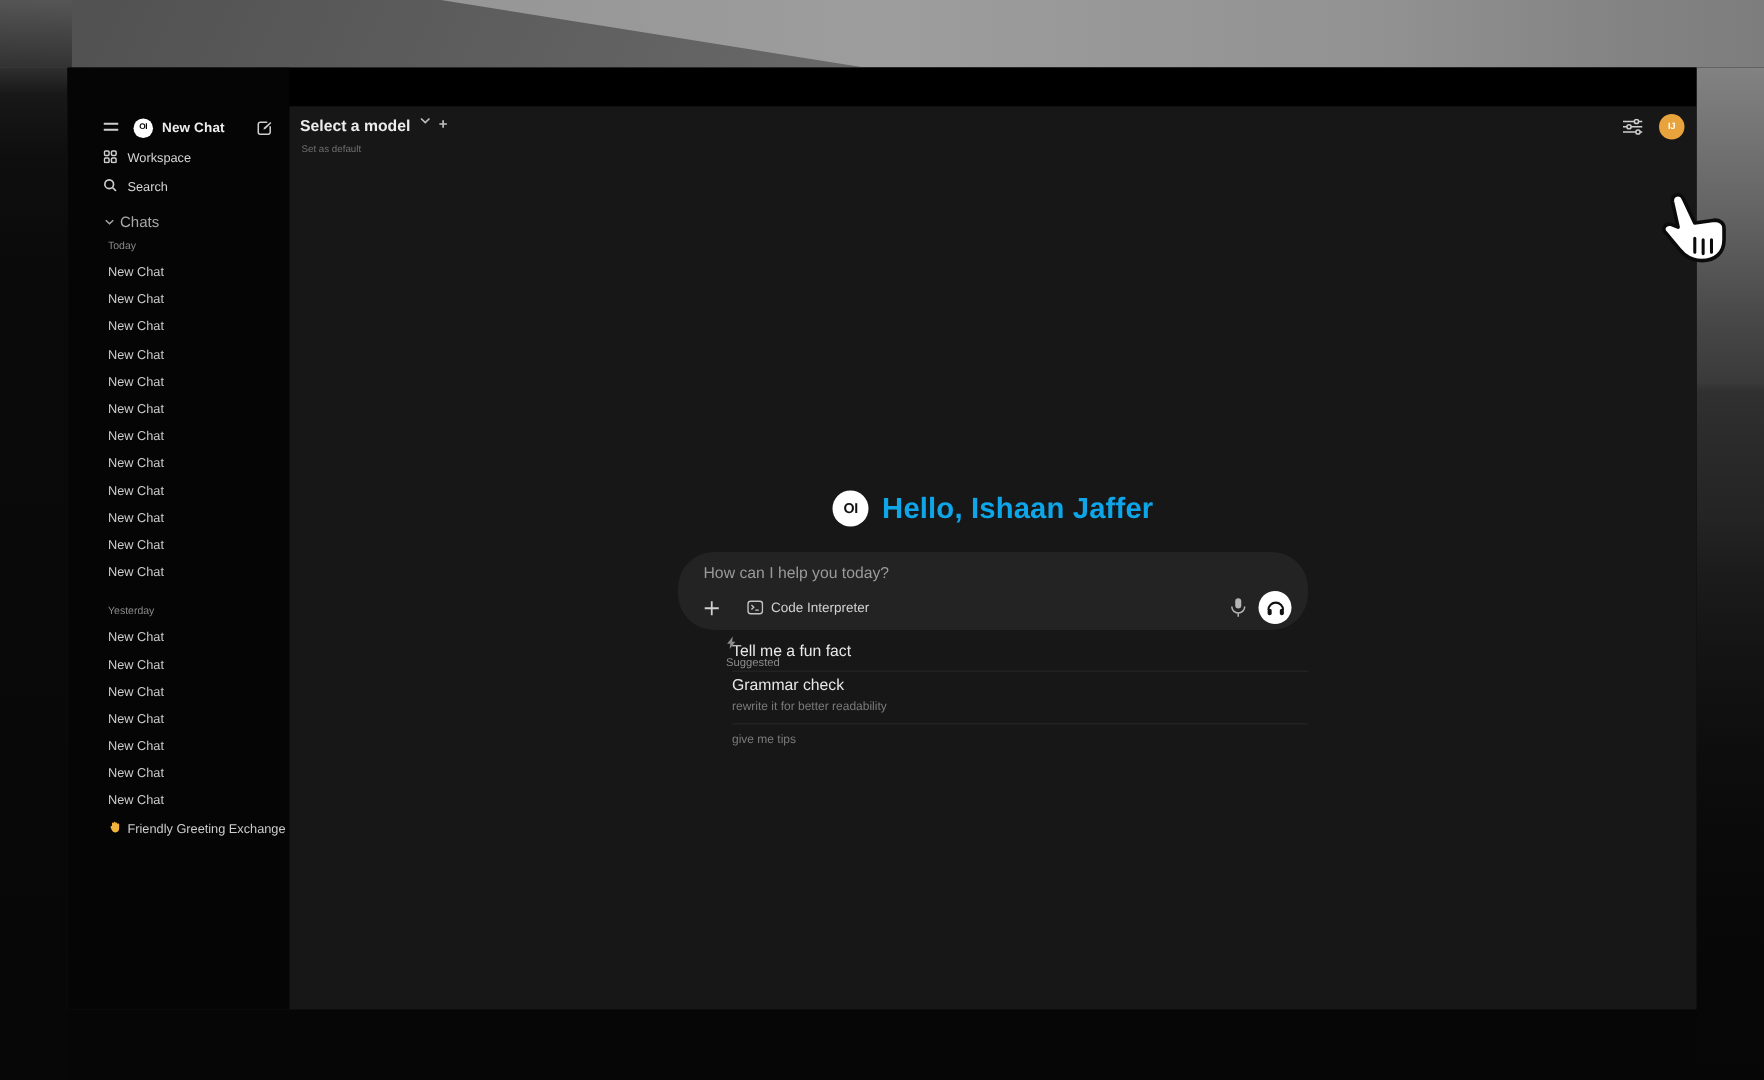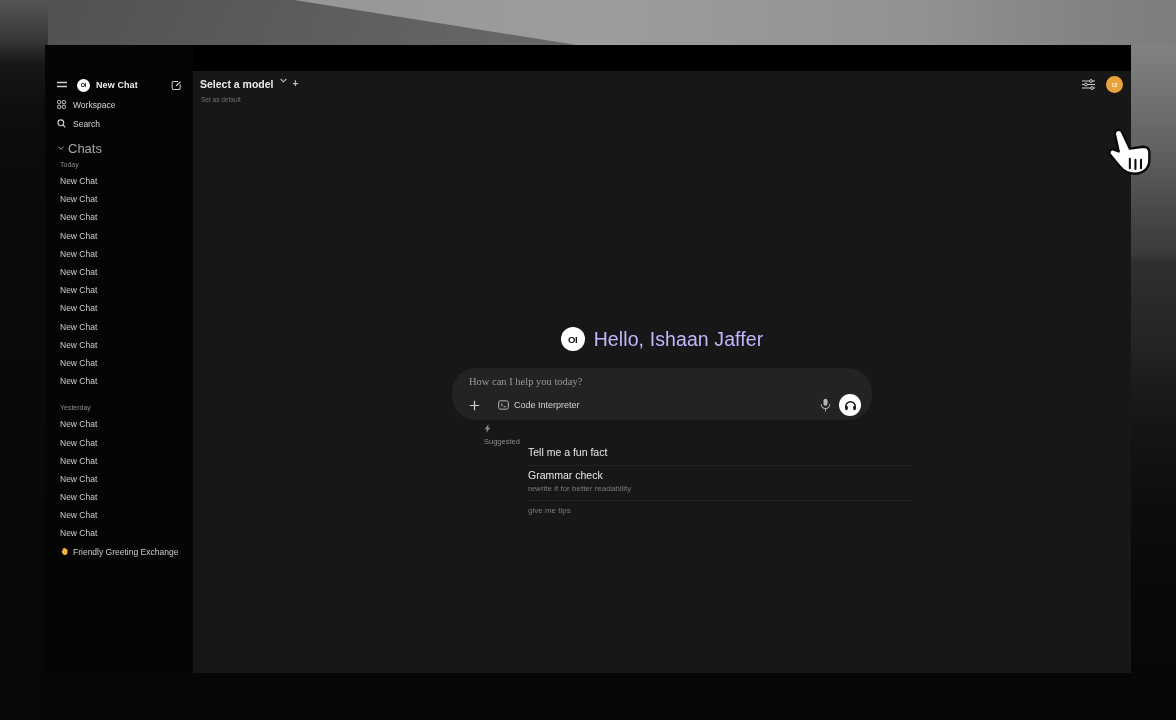--- a/index.html
+++ b/index.html
@@ -25,60 +25,60 @@
     background:linear-gradient(180deg,#2f2f2f 0px,#181818 18px,#0e0e0e 60px,#0a0a0a 140px,#070707 675px);}
   .wp-bottom{position:absolute;left:45px;top:673px;width:1086px;height:47px;background:#060606;}
 
   
   .window{position:absolute;left:45px;top:45px;width:1086px;height:628px;background:#171717;overflow:hidden;}
   .topbar{position:absolute;left:0;top:0;right:0;height:26px;background:#000;}
   .sidebar{position:absolute;left:0;top:0;width:148px;height:628px;background:#050505;z-index:2;}
   .main{position:absolute;left:148px;top:26px;width:938px;height:602px;background:#171717;}
 
   
-  .sb-inner{position:absolute;left:3px;right:0;top:30px;}
+  .sb-inner{position:absolute;left:15px;right:0;top:30px;}
   .row{display:flex;align-items:center;}
   .sb-header{height:20px;padding:0 11px 0 9px;}
   .sb-title{font-size:9px;font-weight:bold;color:#ededed;margin-left:6px;letter-spacing:.1px;}
   .oi-logo{width:13px;height:13px;border-radius:50%;background:#fff;color:#000;
     font-size:5.5px;font-weight:bold;display:flex;align-items:center;justify-content:center;margin-left:10px;letter-spacing:-.2px;}
   .sb-nav{height:19px;padding-left:9px;gap:7px;color:#d6d6d6;font-size:8.5px;cursor:pointer;}
-  .sb-chats{height:16px;margin-top:7px;padding-left:10px;gap:4px;color:#a8a8a8;font-size:13px;}
+  .sb-chats{height:16px;margin-top:7px;padding-left:10px;gap:4px;color:#a8a8a8;font-size:10px;}
   .sb-date{height:16px;padding-left:12px;color:#8a8a8a;font-size:7px;align-items:center;display:flex;}
   .sb-item{height:18.2px;padding-left:12px;display:flex;align-items:center;font-size:8.5px;color:#cdcdcd;cursor:pointer;white-space:nowrap;}
   .mt9{margin-top:9px;}
   .icon{display:inline-flex;align-items:center;justify-content:center;flex:none;}
   .ml-auto{margin-left:auto;}
 
   
   .model-row{position:absolute;left:7px;top:7px;display:flex;align-items:flex-start;gap:6px;}
   .model-label{font-size:10.5px;font-weight:bold;color:#ececec;cursor:pointer;}
   .set-default{position:absolute;left:8px;top:25px;font-size:6.5px;color:#6f6f6f;}
   .hdr-right{position:absolute;right:8px;top:5px;display:flex;align-items:center;gap:11px;}
   .avatar{width:17px;height:17px;border-radius:50%;display:flex;align-items:center;justify-content:center;
     font-size:6px;font-weight:bold;color:#fff;cursor:pointer;}
 
   
   .content-col{position:absolute;left:259px;top:0;width:420px;}
   .greeting{position:absolute;top:256px;left:0;right:0;display:flex;align-items:center;justify-content:center;gap:9px;}
   .greet-logo{width:24px;height:24px;border-radius:50%;background:#fff;color:#111;
     font-size:9.5px;font-weight:bold;display:flex;align-items:center;justify-content:center;letter-spacing:-.3px;}
-  .greet-text{font-size:19.5px;font-weight:400;color:#c4b5fd;letter-spacing:.1px;}
+  .greet-text{font-size:19.5px;font-weight:700;color:#0ea5e9;letter-spacing:.1px;}
   .input-card{position:absolute;top:297px;left:0;width:420px;height:52px;background:#232323;border-radius:24px;}
   .input-card textarea{position:absolute;left:17px;top:8px;right:17px;height:18px;background:transparent;border:none;outline:none;
-    resize:none;font-family:Liberation Serif, serif;font-size:10.5px;color:#ececec;padding:0;}
+    resize:none;font-family:Liberation Sans, sans-serif;font-size:10.5px;color:#ececec;padding:0;}
   .input-card textarea::placeholder{color:#9a9a9a;}
   .plus-btn{position:absolute;left:14px;bottom:7px;width:16px;height:16px;color:#d0d0d0;cursor:pointer;display:flex;align-items:center;justify-content:center;}
   .ci-chip{position:absolute;left:40px;bottom:6px;height:18px;display:flex;align-items:center;gap:5px;padding:0 6px;border-radius:9px;cursor:pointer;}
   .ci-chip span{font-size:9px;font-weight:500;color:#d2d2d2;}
   .mic-btn{position:absolute;right:40px;bottom:8px;width:14px;height:15px;color:#b5b5b5;cursor:pointer;display:flex;align-items:center;justify-content:center;}
   .hp-btn{position:absolute;right:11px;bottom:4px;width:22px;height:22px;border-radius:50%;background:#fff;cursor:pointer;
     display:flex;align-items:center;justify-content:center;}
   .suggested-row{position:absolute;top:353px;left:32px;display:flex;align-items:flex-start;gap:4px;color:#8b8b8b;font-size:7.5px;flex-direction:column;}
-  .suggestions{position:absolute;top:372px;left:36px;width:384px;margin-left:40px;}
+  .suggestions{position:absolute;top:354px;left:36px;width:384px;}
   .sugg{padding:3px 0 7px;cursor:pointer;}
   .sugg.sep{border-bottom:1px solid rgba(255,255,255,.05);}
   .sugg-title{font-size:10.5px;font-weight:500;color:#e8e8e8;}
   .sugg-sub{font-size:8px;color:#7b7b7b;margin-top:2.5px;}
 
   
   .cursor{position:absolute;left:1102px;top:127px;width:52px;height:60px;z-index:50;pointer-events:none;}
 
   svg{display:block;}
 </style>

